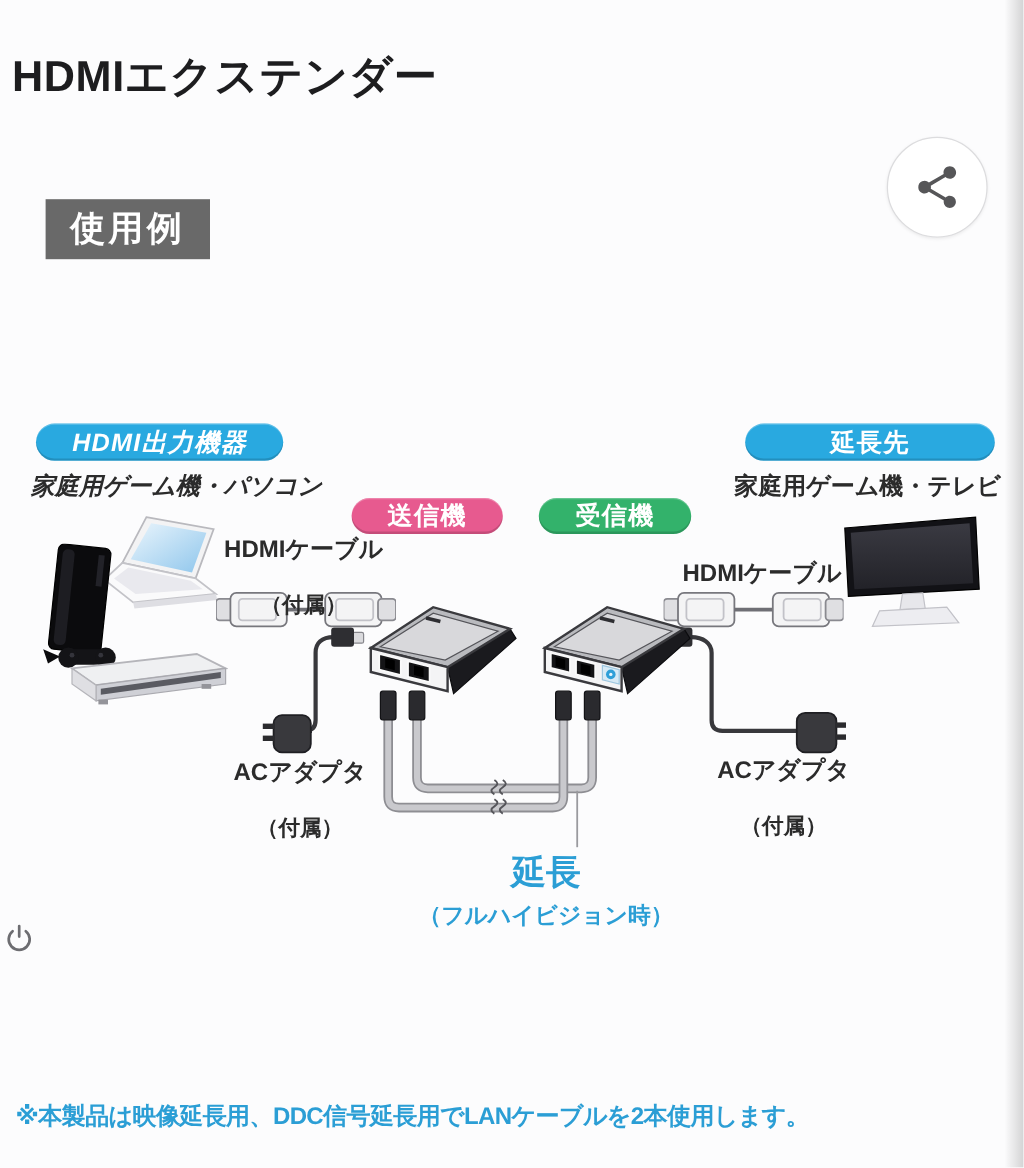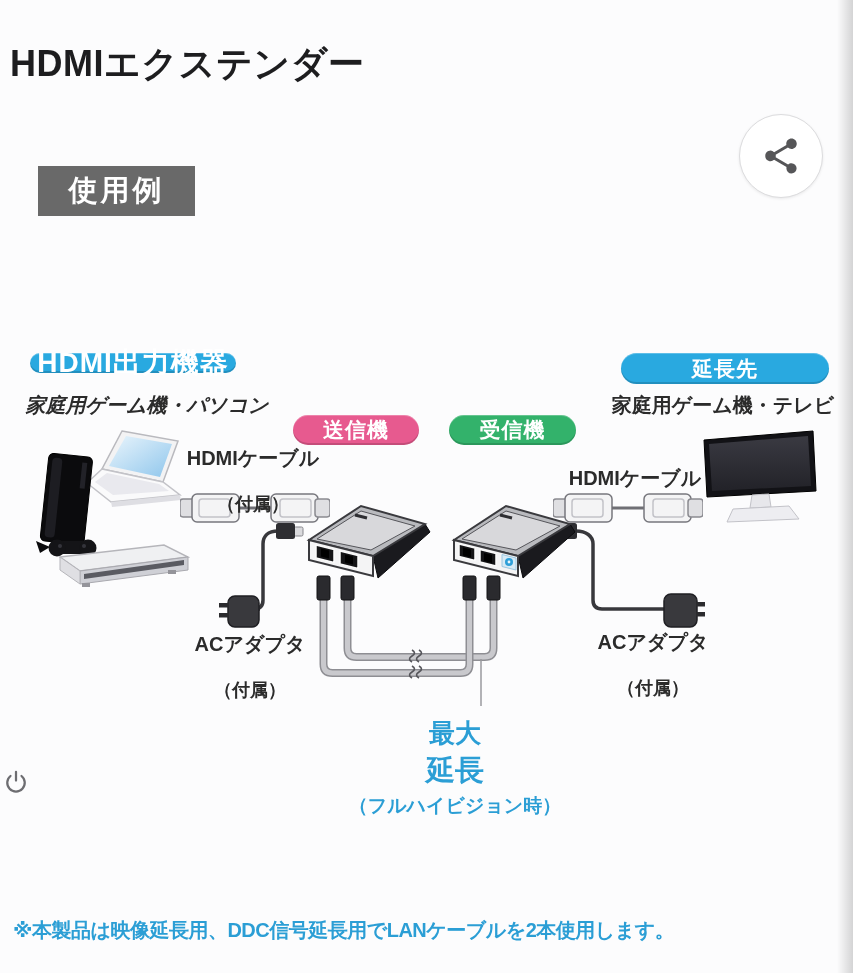--- a/index.html
+++ b/index.html
@@ -17,32 +17,32 @@
   }
   
   .share-btn{
     left:739px;top:114px;width:84px;height:84px;border-radius:50%;
     background:#ffffff;border:1px solid #dcdcde;
     display:flex;align-items:center;justify-content:center;
     box-shadow:0 1px 3px rgba(0,0,0,.08);cursor:pointer;padding:0;
   }
   
   .usage-badge{
-    left:38px;top:166px;width:157px;height:50px;background:var(--badge-bg,#696969);
+    left:38px;top:166px;width:137px;height:50px;background:var(--badge-bg,#696969);
     color:#fff;font-size:29px;font-weight:bold;letter-spacing:3px;
     display:flex;align-items:center;justify-content:center;
   }
   
   .pill{
     color:#fff;font-weight:bold;border-radius:999px;white-space:nowrap;
     display:flex;align-items:center;justify-content:center;
     box-shadow:inset 0 -2px 0 rgba(0,0,0,.15), inset 0 1px 0 rgba(255,255,255,.25);
     letter-spacing:1px;
   }
-  .pill-source{left:30px;top:353px;width:206px;height:20px;font-size:28px;background:var(--accent-blue,#29a9e0);}
+  .pill-source{left:30px;top:353px;width:206px;height:31px;font-size:21px;background:var(--accent-blue,#29a9e0);font-style:italic;}
   .pill-dest{left:621px;top:353px;width:208px;height:31px;font-size:21px;background:var(--accent-blue,#29a9e0);}
   .pill-tx{left:293px;top:415px;width:126px;height:30px;font-size:21px;background:var(--pink,#e75a8f);}
   .pill-rx{left:449px;top:415px;width:127px;height:30px;font-size:21px;background:var(--green,#33b26b);}
   
   .caption{font-size:20px;font-weight:bold;color:#2b2b2b;text-align:center;white-space:nowrap;}
   .cap-source{left:12px;top:392px;width:270px;font-style:italic;}
   .cap-dest{left:608px;top:392px;width:230px;}
   .lbl{font-weight:bold;color:#2b2b2b;text-align:center;line-height:1.2;}
   .lbl-hdmi-left{left:178px;top:446px;width:150px;font-size:20px;}
   .lbl-hdmi-right{left:560px;top:466px;width:150px;font-size:20px;}
@@ -240,21 +240,20 @@
   <div class="abs lbl lbl-ac-left">
     <div>ACアダプタ</div>
     <div class="sub">（付属）</div>
   </div>
   <div class="abs lbl lbl-ac-right">
     <div>ACアダプタ</div>
     <div class="sub">（付属）</div>
   </div>
 
   <div class="abs lan-block">
-    <div class="lan-max">最大</div>
     <div class="lan-dist">
       <span class="suffix">延長</span>
     </div>
     <div class="lan-cond">（フルハイビジョン時）</div>
   </div>
 
 </div>
 
 <button class="abs power-btn">
   <svg viewBox="0 0 24 24" width="30" height="30">

